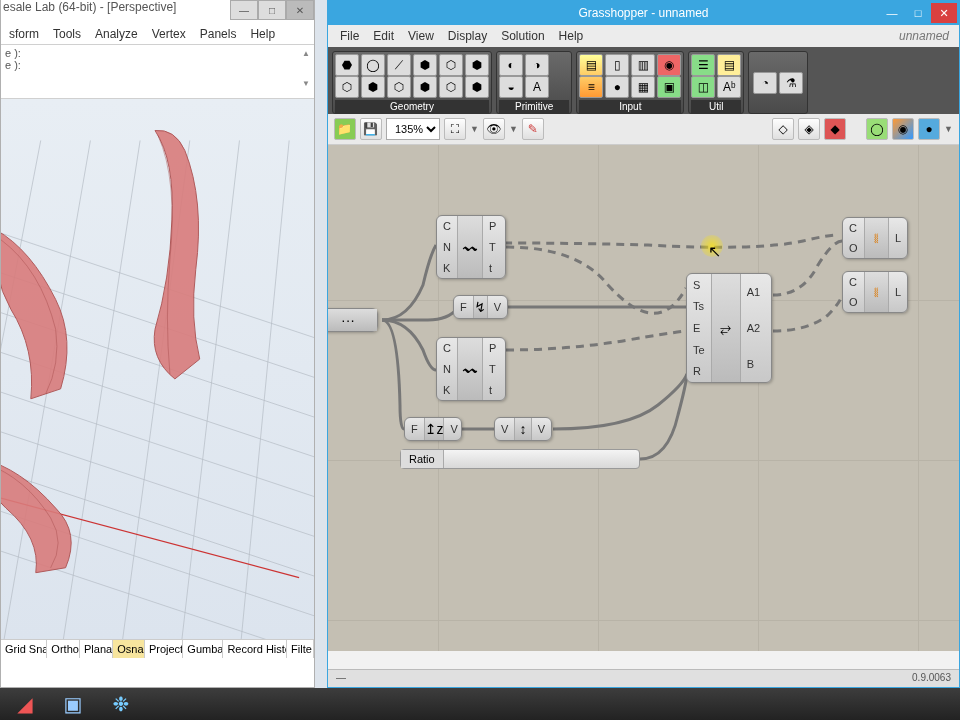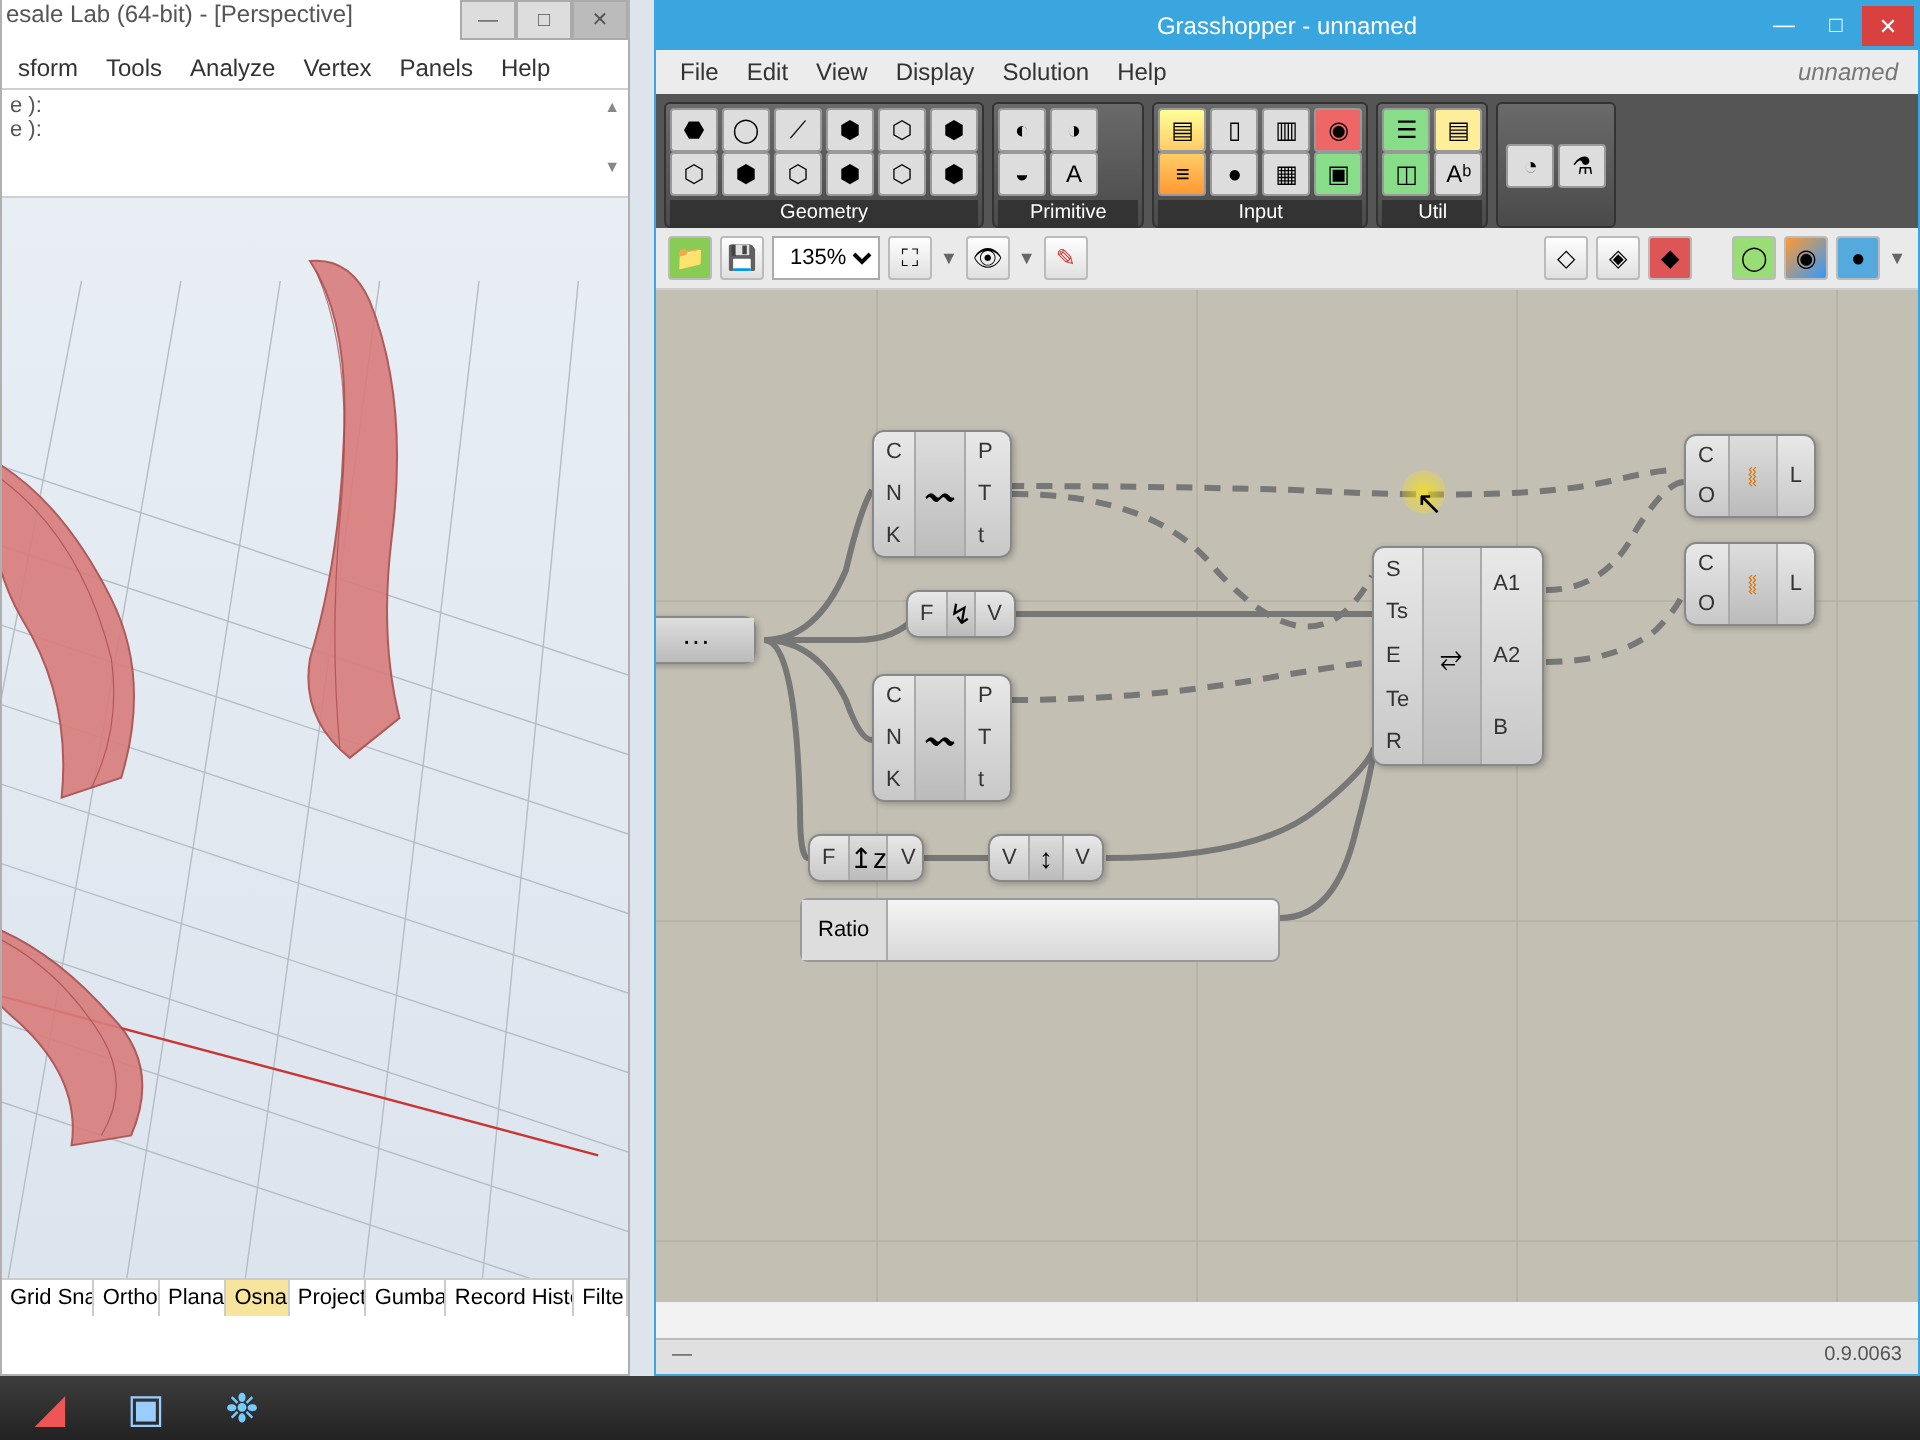--- a/index.html
+++ b/index.html
@@ -136,21 +136,21 @@
   .comp .mid {
     width: 26px; background: linear-gradient(#ddd,#bbb);
     border-left: 1px solid #aaa; border-right: 1px solid #aaa;
     display: flex; align-items: center; justify-content: center; font-size: 14px;
   }
   .comp.big .mid { width: 30px; }
 
   .slider {
     position: absolute; display: flex; align-items: center;
     background: linear-gradient(#f4f4f4,#d8d8d8);
-    border: 1px solid #999; border-radius: 4px; height: 32px; font-size: 11px;
+    border: 1px solid #999; border-radius: 4px; height: 20px; font-size: 11px;
   }
   .slider .slabel { padding: 0 8px; border-right: 1px solid #aaa; background: #ddd; height: 100%; display: flex; align-items: center; }
   .slider .strack { flex: 1; position: relative; height: 100%; }
   .slider .sthumb { position: absolute; width: 8px; height: 8px; border-radius: 50%; background: #666; top: 6px; }
   .slider .sval { font-size: 12px; color: #333; padding: 0 6px; }
 
   .cursor {
     position: absolute; width: 18px; height: 18px; pointer-events: none;
     color: #000;
   }

